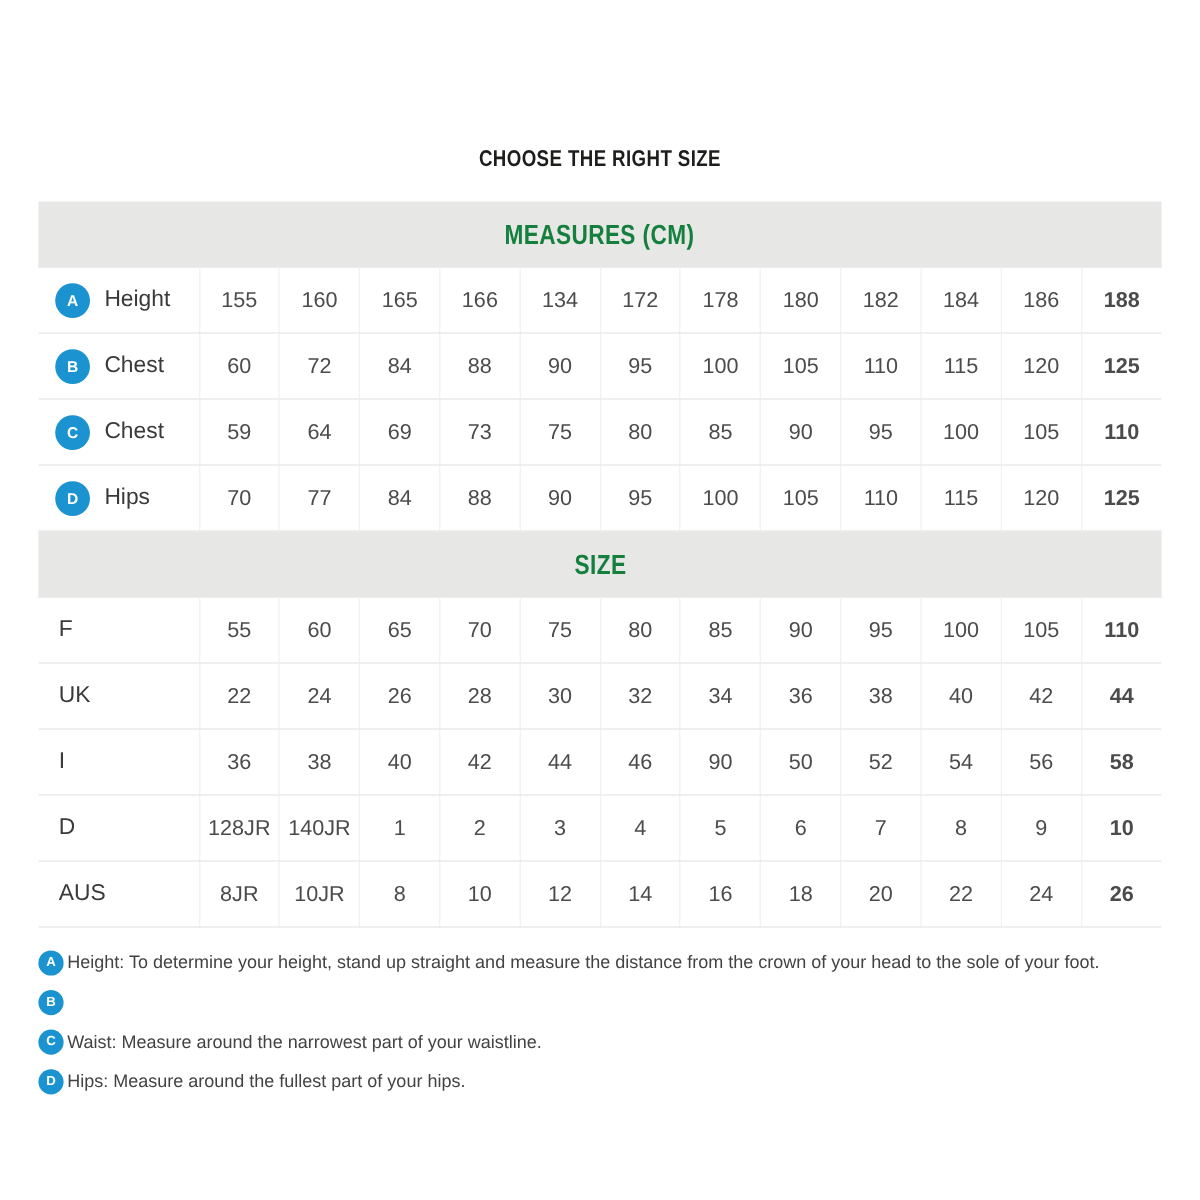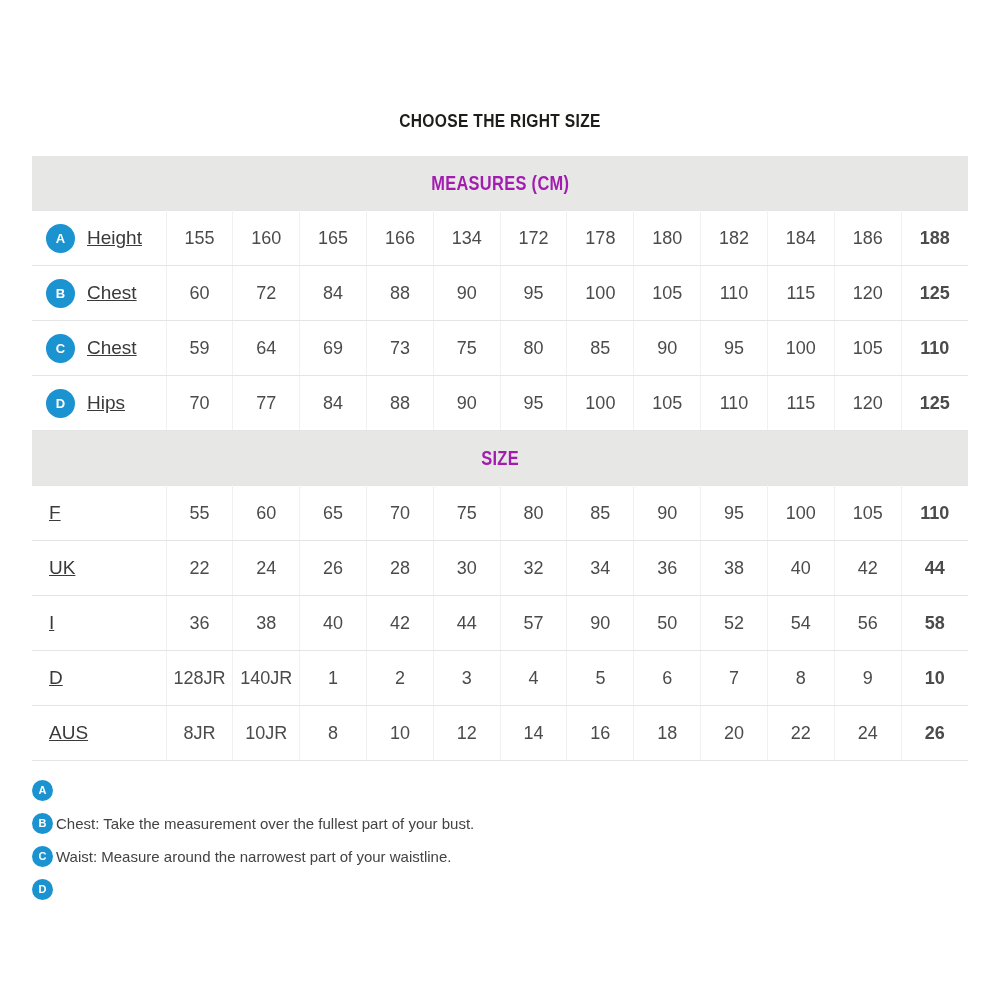--- a/index.html
+++ b/index.html
@@ -6,21 +6,21 @@
     margin: 0;
     padding: 0;
     background: #ffffff;
     width: 1000px;
     height: 1000px;
     font-family: "Liberation Sans", sans-serif;
     -webkit-font-smoothing: antialiased;
   }
   .sheet {
     width: 936px;
-    margin: 0 auto;
+    margin: 12px auto;
     padding-top: 109px;
   }
   .page-title {
     margin: 0;
     text-align: center;
     font-size: 19px;
     font-weight: 700;
     color: #1d1d1b;
     height: 23px;
     line-height: 23px;
@@ -38,22 +38,22 @@
     border-collapse: collapse;
     table-layout: fixed;
     margin-top: 24px;
   }
   col.col-label { width: 134px; }
   tr.band-row td {
     background: #e7e7e6;
     height: 52px;
     text-align: center;
     vertical-align: middle;
-    font-size: 20px;
-    color: #a21caf;
+    font-size: 23px;
+    color: #15803d;
     border: none;
   }
   tr.data-row td, tr.data-row th {
     height: 52px;
     vertical-align: middle;
     border-top: 1px solid #e4e4e4;
     border-bottom: 1px solid #e4e4e4;
     border-left: 1px solid #f1f1f0;
     border-right: 1px solid #f1f1f0;
     background: #fff;
@@ -78,21 +78,20 @@
     font-weight: 700;
     font-size: 13px;
     display: inline-flex;
     align-items: center;
     justify-content: center;
     margin-right: 12px;
   }
   .row-label {
     font-size: 19px;
     color: #3a3a3a;
-    text-decoration: underline;
   }
   th.label-cell.no-badge { padding-left: 17px; }
   td.value-cell {
     text-align: center;
     font-size: 18px;
     color: #4b4b4b;
   }
   .footnotes {
     margin-top: 18px;
   }
@@ -260,21 +259,21 @@
         </tr>
         <tr class="data-row">
     <th class="label-cell no-badge">
       <span class="row-label">I</span>
     </th>
   <td class="value-cell">36</td>
           <td class="value-cell">38</td>
           <td class="value-cell">40</td>
           <td class="value-cell">42</td>
           <td class="value-cell">44</td>
-          <td class="value-cell">57</td>
+          <td class="value-cell">46</td>
           <td class="value-cell">90</td>
           <td class="value-cell">50</td>
           <td class="value-cell">52</td>
           <td class="value-cell">54</td>
           <td class="value-cell">56</td>
           <td class="value-cell">58</td>
         </tr>
         <tr class="data-row">
     <th class="label-cell no-badge">
       <span class="row-label">D</span>
@@ -308,27 +307,28 @@
           <td class="value-cell">22</td>
           <td class="value-cell">24</td>
           <td class="value-cell">26</td>
         </tr>
       </tbody>
   </table>
 
   <div class="footnotes" id="footnotes">
       <div class="footnote">
     <span class="badge small" style="background: rgb(27, 147, 208);">A</span>
+    <span class="note-text">Height: To determine your height, stand up straight and measure the distance from the crown of your head to the sole of your foot.</span>
   </div>
       <div class="footnote">
     <span class="badge small" style="background: rgb(27, 147, 208);">B</span>
-    <span class="note-text">Chest: Take the measurement over the fullest part of your bust.</span>
   </div>
       <div class="footnote">
     <span class="badge small" style="background: rgb(27, 147, 208);">C</span>
     <span class="note-text">Waist: Measure around the narrowest part of your waistline.</span>
   </div>
       <div class="footnote">
     <span class="badge small" style="background: rgb(27, 147, 208);">D</span>
+    <span class="note-text">Hips: Measure around the fullest part of your hips.</span>
   </div>
     </div>
 
 </div>
 
 </body></html>

